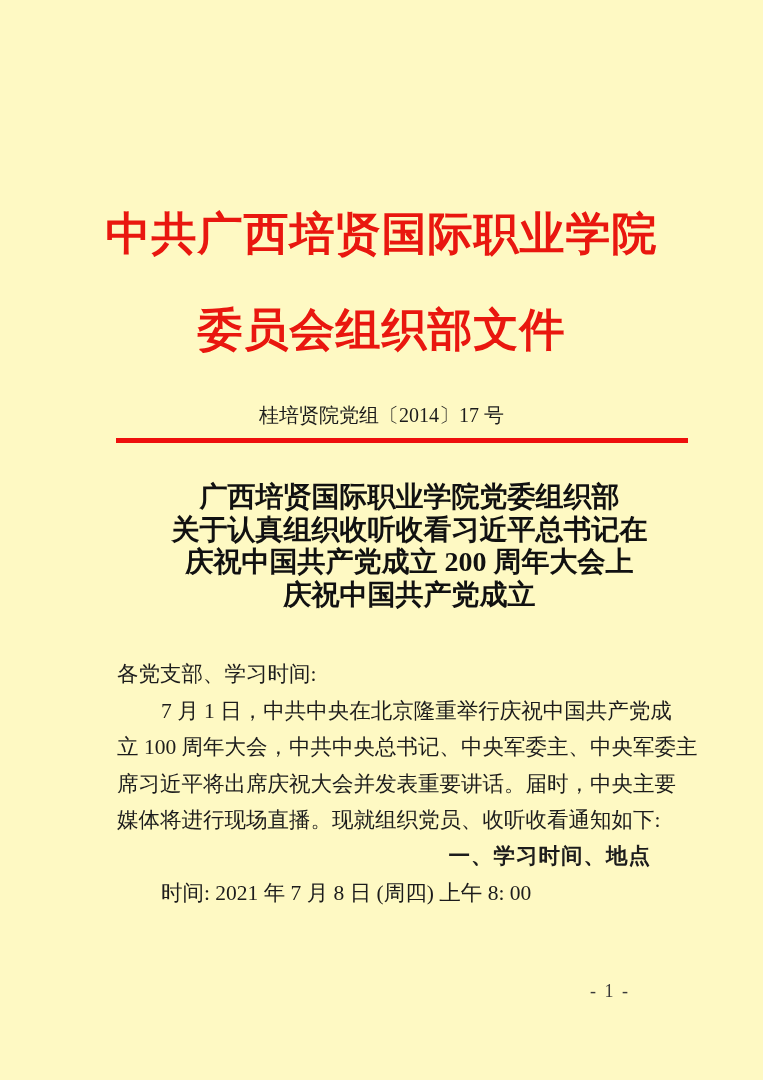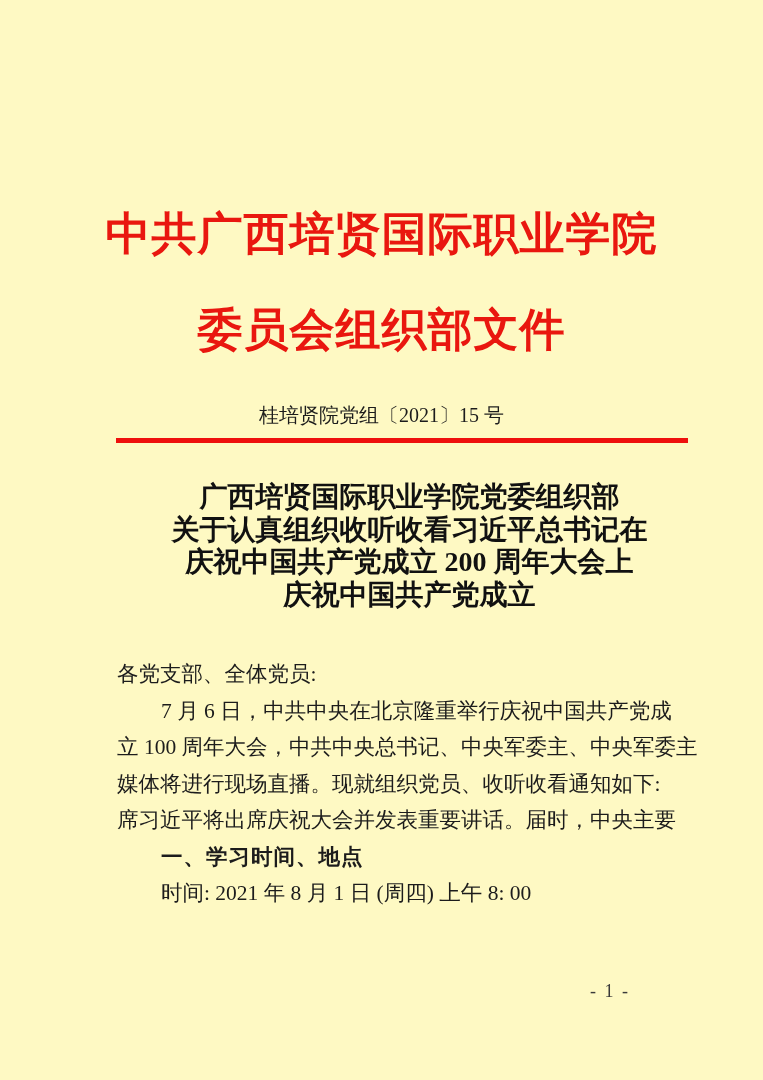--- a/index.html
+++ b/index.html
@@ -74,24 +74,25 @@
     top: 656px;
     left: 117px;
     width: 534px;
     font-size: 21.5px;
     line-height: 36.5px;
     color: #1c1c1c;
   }
   .body-line { white-space: nowrap; }
   .body-line.indent { text-indent: 44px; }
   .body-line.heading {
-    font-family: Liberation Sans, sans-serif;
+    font-family: Liberation Mono, monospace;
     font-weight: bold;
     text-indent: 44px;
     letter-spacing: 1px;
+    text-align: right;
   }
 
   .page-number {
     position: absolute;
     top: 981px;
     right: 133px;
     font-size: 18px;
     letter-spacing: 2px;
     color: #3a3a3a;
   }
@@ -108,38 +109,38 @@
 </style>
 </head>
 <body>
 
 <div class="page">
 
   <div class="org-title line1">中共广西培贤国际职业学院</div>
 
   <div class="org-title line2">委员会组织部文件</div>
 
-  <div class="doc-number">桂培贤院党组〔2021〕15 号</div>
+  <div class="doc-number">桂培贤院党组〔2014〕17 号</div>
 
   <div class="red-divider"></div>
 
   <div class="title-block">
     <div class="title-line">广西培贤国际职业学院党委组织部</div>
     <div class="title-line">关于认真组织收听收看习近平总书记在</div>
     <div class="title-line">庆祝中国共产党成立 200 周年大会上</div>
     <div class="title-line">庆祝中国共产党成立</div>
   </div>
 
   <div class="body-block">
-    <div class="body-line">各党支部、全体党员:</div>
-    <div class="body-line indent">7 月 6 日，中共中央在北京隆重举行庆祝中国共产党成</div>
+    <div class="body-line">各党支部、学习时间:</div>
+    <div class="body-line indent">7 月 1 日，中共中央在北京隆重举行庆祝中国共产党成</div>
     <div class="body-line">立 100 周年大会，中共中央总书记、中央军委主、中央军委主</div>
+    <div class="body-line">席习近平将出席庆祝大会并发表重要讲话。届时，中央主要</div>
     <div class="body-line">媒体将进行现场直播。现就组织党员、收听收看通知如下:</div>
-    <div class="body-line">席习近平将出席庆祝大会并发表重要讲话。届时，中央主要</div>
     <div class="body-line heading">一、学习时间、地点</div>
-    <div class="body-line indent">时间: 2021 年 8 月 1 日 (周四) 上午 8: 00</div>
+    <div class="body-line indent">时间: 2021 年 7 月 8 日 (周四) 上午 8: 00</div>
   </div>
 
   <div class="page-number">- 1 -</div>
 
   <div class="site-watermark">广西培贤国际职业学院</div>
 
 </div>
 
 </body></html>

